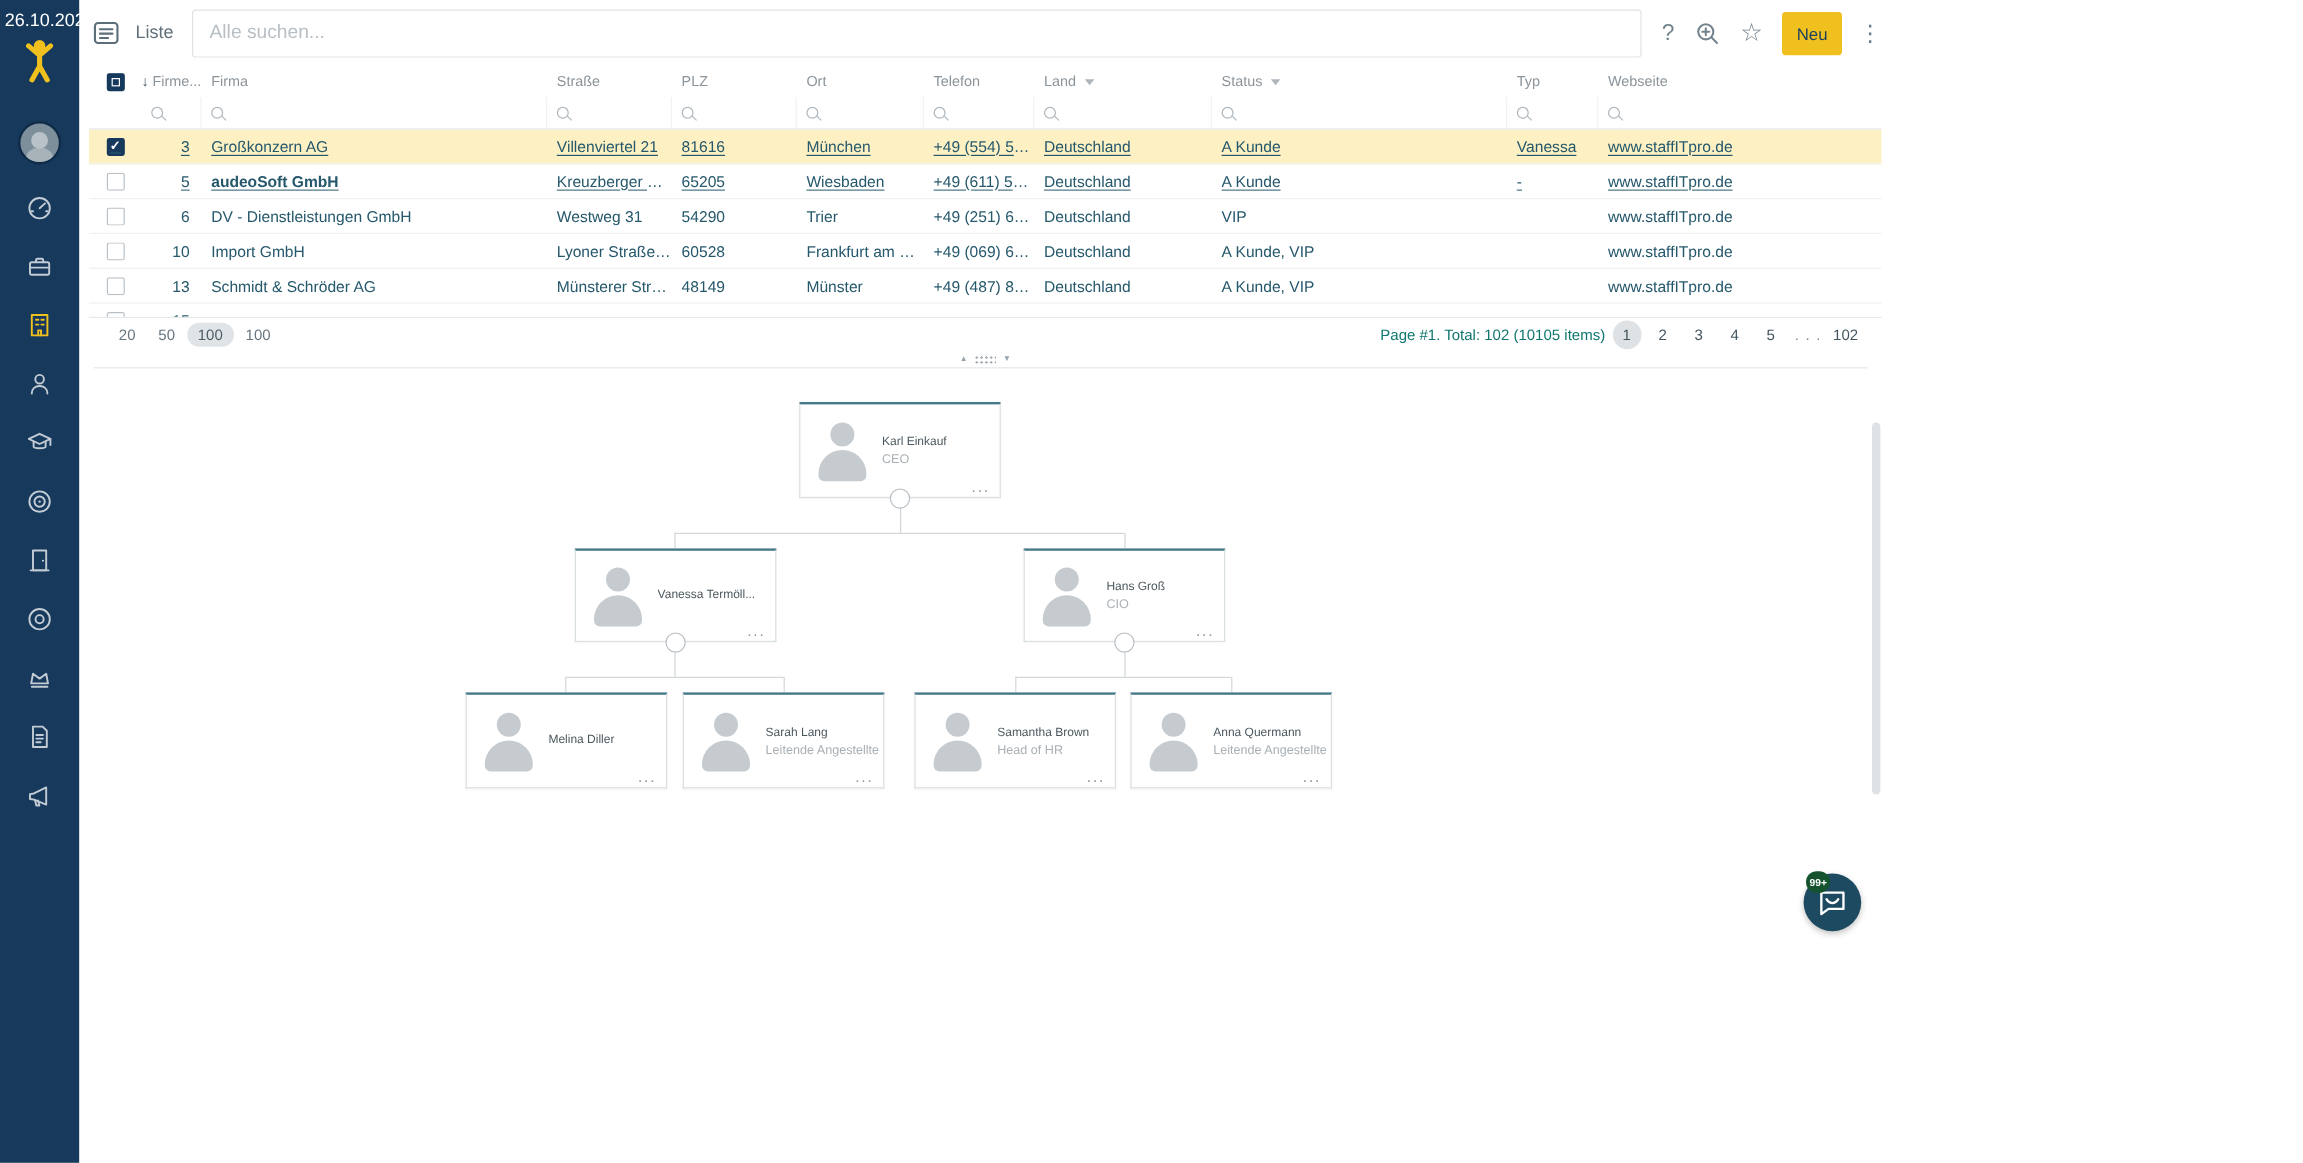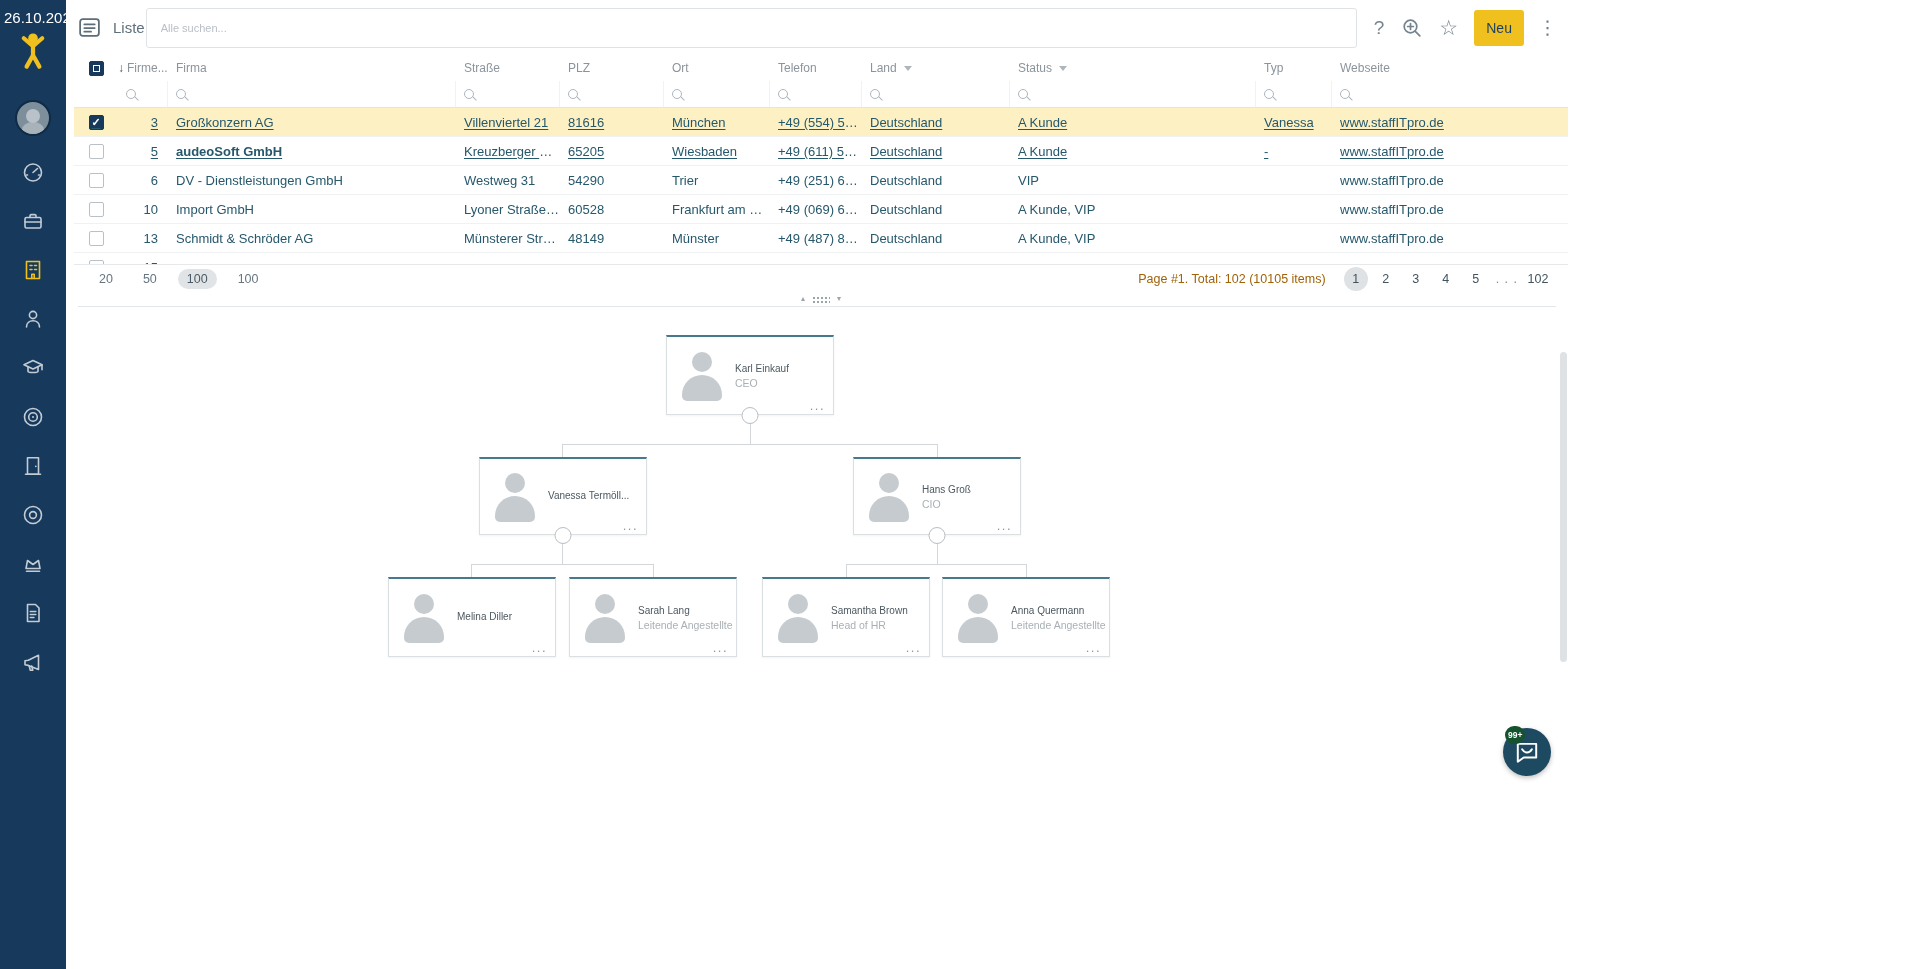--- a/index.html
+++ b/index.html
@@ -20,21 +20,21 @@
   .sb-item svg{stroke:currentColor;fill:none;stroke-width:1.6;stroke-linecap:round;stroke-linejoin:round}
 
   
   .main{position:absolute;left:66px;top:0;width:1502px;height:790px;background:#fff}
 
   
   .topbar{height:55px;display:flex;align-items:center}
   .view-btn{margin-left:9px;width:28px;height:28px;display:flex;align-items:center;justify-content:center;cursor:pointer}
   .view-btn svg{stroke:#5c6e79;fill:none;stroke-width:1.7;stroke-linecap:round}
   .view-label{margin-left:10px;color:#5f707a;font-size:15px}
-  .search{margin-left:1px;width:1211px;height:40px;border:1px solid #dfe3e5;border-radius:3px;padding:16px 14px;font-size:11px;color:#444;outline:none;font-family:"Liberation Sans",sans-serif}
+  .search{margin-left:15px;width:1211px;height:40px;border:1px solid #dfe3e5;border-radius:3px;padding:16px 14px;font-size:16px;color:#444;outline:none;font-family:"Liberation Sans",sans-serif}
   .search::placeholder{color:#b8bfc5}
   .tb-icon{color:#74848e;cursor:pointer;display:flex;align-items:center;justify-content:center}
   .i-help{margin-left:17px;font-size:19px}
   .i-zoom{margin-left:16px}
   .i-zoom svg{stroke:#74848e;fill:none;stroke-width:1.7;stroke-linecap:round}
   .i-star{margin-left:15px;font-size:21px}
   .btn-new{margin-left:16px;width:50px;height:36px;background:var(--accent);border:none;border-radius:3px;font-size:14px;color:#1c3f5f;cursor:pointer;font-family:"Liberation Sans",sans-serif}
   .i-kebab{margin-left:14px;font-size:19px;color:#6b7b85}
 
   
@@ -58,25 +58,25 @@
   .cell.b{font-weight:bold}
   .c-check{display:flex;align-items:center;justify-content:center;padding-left:0}
   .cb{width:15px;height:15px;border:1px solid #b9c0c6;border-radius:2px;background:#fff;display:flex;align-items:center;justify-content:center;cursor:pointer}
   .cb.checked{background:var(--navy);border-color:var(--navy)}
   .cb.checked .tick{color:#fff;font-size:11px;font-weight:bold;line-height:1}
   .cb.indet{background:var(--navy);border-color:var(--navy)}
   .indet-sq{width:7px;height:7px;border:1.5px solid #fff}
 
   
   .pagination{height:28px;display:flex;align-items:center;border-top:1px solid #e6e8ea;font-size:12.5px;color:#667680}
-  .sizes{display:flex;gap:12px;margin-left:16px}
+  .sizes{display:flex;gap:1px;margin-left:16px}
   .size-btn{padding:3px 9px;border-radius:12px;cursor:pointer}
   .size-btn.active{background:#e1e4e6;color:#4c5c66}
   .pg-right{margin-left:auto;display:flex;align-items:center;margin-right:18px;gap:6px}
-  .pg-summary{margin-right:12px;color:#a16207}
+  .pg-summary{color:#0f766e}
   .pg-btn{width:24px;height:24px;border-radius:50%;display:flex;align-items:center;justify-content:center;cursor:pointer;color:#41545e}
   .pg-btn.active{background:#dfe2e4}
   .pg-dots{letter-spacing:1px;cursor:default;color:#7d8a92;padding:0 2px}
 
   
   .splitter{height:14px;display:flex;align-items:center;justify-content:center;gap:7px;color:#9aa4ab;cursor:row-resize}
   .split-tri{font-size:8px;line-height:1}
   .split-dots{width:18px;height:7px;background-image:radial-gradient(#9aa4ab 1px,transparent 1.1px);background-size:4px 4px}
 
   

